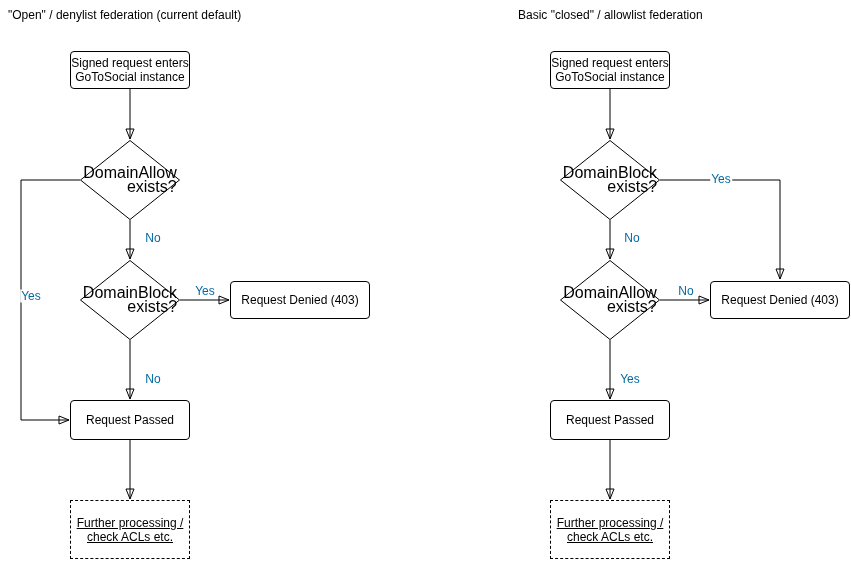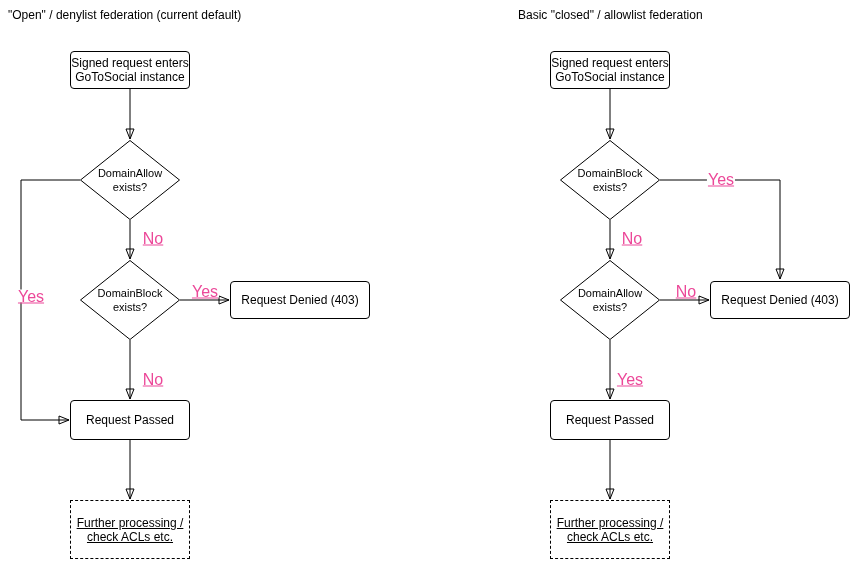--- a/index.html
+++ b/index.html
@@ -70,35 +70,34 @@
   }
   .diamond .node-label {
     position: absolute;
     left: 0;
     top: 0;
     width: 100%;
     height: 100%;
     display: flex;
     align-items: center;
     justify-content: center;
-    text-align: center;
-    font-size: 11px;
+    text-align: right;
+    font-size: 16px;
     line-height: 14px;
     white-space: pre-line;
   }
   .edge-label {
     position: absolute;
     transform: translate(-50%, -50%);
-    font-size: 16px;
+    font-size: 12px;
     line-height: 13px;
     background: #ffffff;
     padding: 0 1px;
     white-space: nowrap;
-    color: #ec4899;
-    text-decoration: underline;
+    color: #0369a1;
   }
 </style>
 </head>
 <body>
 
 <div class="canvas">
 
   <svg class="connector-layer" width="851" height="561" viewBox="0 0 851 561" xmlns="http://www.w3.org/2000/svg">
     <defs>
       <marker id="arrow-hollow" markerWidth="14" markerHeight="14" refX="11" refY="6" orient="auto" markerUnits="userSpaceOnUse">

